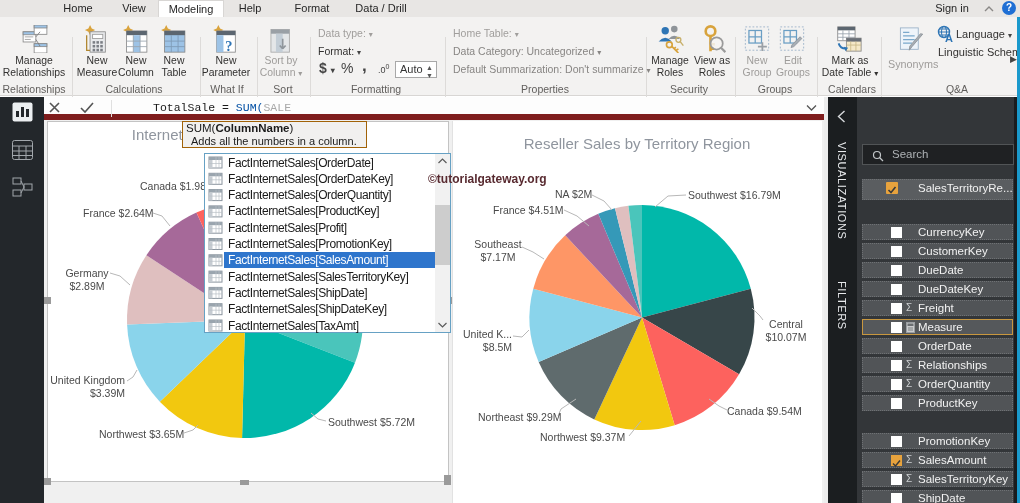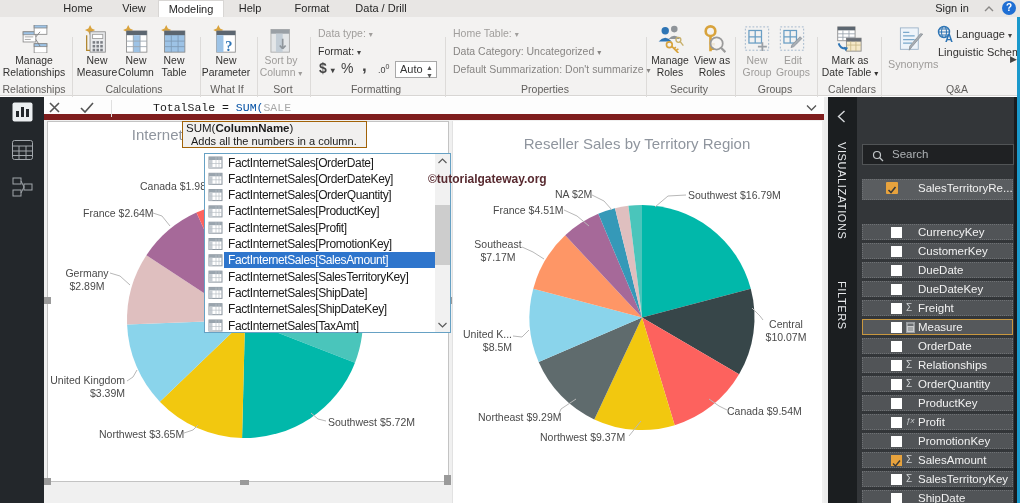--- a/index.html
+++ b/index.html
@@ -430,25 +430,20 @@
       </div>
     <div class="frow" style="top:279px;">
         <span class="cbox"></span>
         <span class="sigma">Σ</span>
         <span class="frowtext">OrderQuantity</span>
       </div>
     <div class="frow" style="top:298px;">
         <span class="cbox"></span>
         <span class="frowtext">ProductKey</span>
       </div>
-    <div class="frow" style="top:317px;">
-        <span class="cbox"></span>
-        <span class="sigma" style="font-size:8px;font-style:italic;">ƒx</span>
-        <span class="frowtext">Profit</span>
-      </div>
     <div class="frow" style="top:336px;">
         <span class="cbox"></span>
         <span class="frowtext">PromotionKey</span>
       </div>
     <div class="frow" style="top:355px;">
         <span class="cbox" style="background:#e8a33d;"><svg width="11" height="11" viewBox="0 0 11 11">
             <path d="M2 5.5 L4.5 8 L9 2.5" fill="none" stroke="#3a3a3a" stroke-width="1.5"></path>
           </svg></span>
         <span class="sigma">Σ</span>
         <span class="frowtext">SalesAmount</span>

